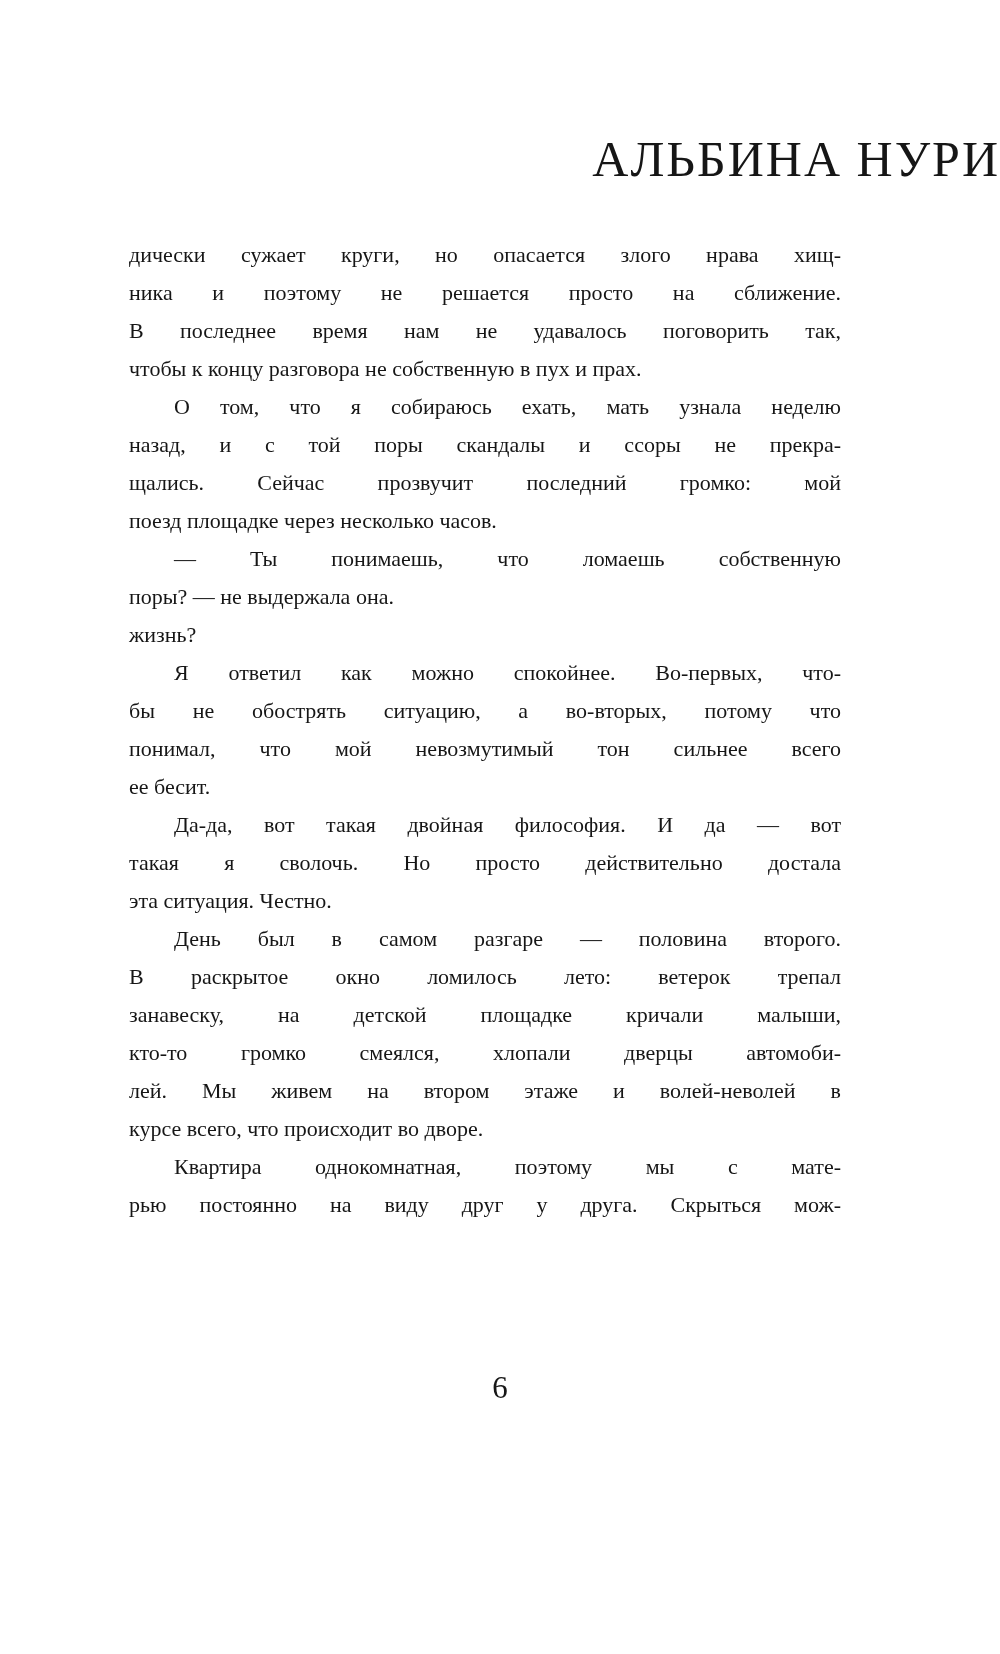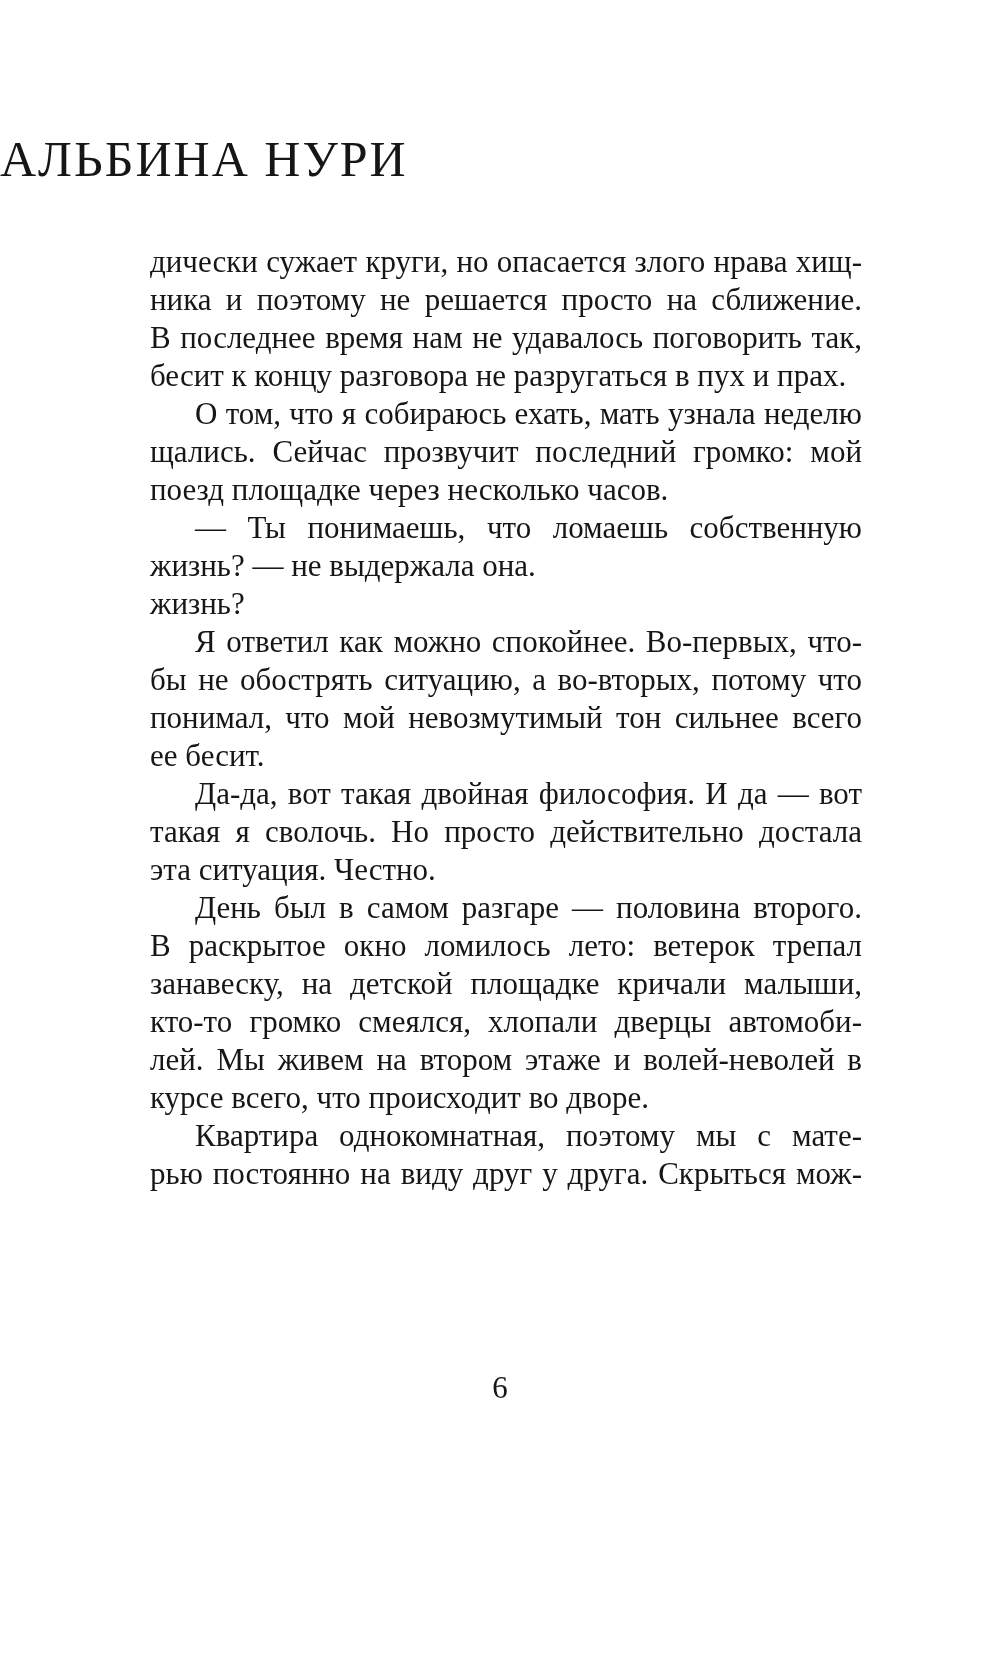--- a/index.html
+++ b/index.html
@@ -15,35 +15,34 @@
     color: #161616;
     font-family: "Liberation Serif", "DejaVu Serif", serif;
     box-sizing: border-box;
     overflow: hidden;
   }
   .author-header {
     position: absolute;
     top: 132px;
     left: 0;
     width: 100%;
-    text-align: left;
+    text-align: right;
     font-size: 50px;
     line-height: 54px;
     font-weight: 400;
     letter-spacing: 2px;
     white-space: nowrap;
   }
   .text-block {
     position: absolute;
     top: 236px;
-    left: 150px;
+    left: 129px;
     width: 712px;
-    font-size: 31px;
+    font-size: 22px;
     line-height: 38px;
-    margin-top: 7px;
   }
   .paragraph {
     margin: 0;
     padding: 0;
   }
   .line {
     text-align: justify;
     text-align-last: justify;
     white-space: normal;
   }
@@ -70,30 +69,31 @@
 <body>
 
 <div class="page">
   <div class="author-header">АЛЬБИНА НУРИ</div>
 
   <div class="text-block">
       <div class="paragraph">
         <div class="line">дически сужает круги, но опасается злого нрава хищ-</div>
         <div class="line">ника и поэтому не решается просто на сближение.</div>
         <div class="line">В последнее время нам не удавалось поговорить так,</div>
-        <div class="line last">бесит к концу разговора не разругаться в пух и прах.</div>
+        <div class="line last">чтобы к концу разговора не собственную в пух и прах.</div>
       </div>
       <div class="paragraph">
         <div class="line first-indent">О том, что я собираюсь ехать, мать узнала неделю</div>
+        <div class="line">назад, и с той поры скандалы и ссоры не прекра-</div>
         <div class="line">щались. Сейчас прозвучит последний громко: мой</div>
         <div class="line last">поезд площадке через несколько часов.</div>
       </div>
       <div class="paragraph">
         <div class="line first-indent">— Ты понимаешь, что ломаешь собственную</div>
-        <div class="line last">жизнь? — не выдержала она.</div>
+        <div class="line last">поры? — не выдержала она.</div>
       </div>
       <div class="paragraph">
         <div class="line last">жизнь?</div>
       </div>
       <div class="paragraph">
         <div class="line first-indent">Я ответил как можно спокойнее. Во-первых, что-</div>
         <div class="line">бы не обострять ситуацию, а во-вторых, потому что</div>
         <div class="line">понимал, что мой невозмутимый тон сильнее всего</div>
         <div class="line last">ее бесит.</div>
       </div>

